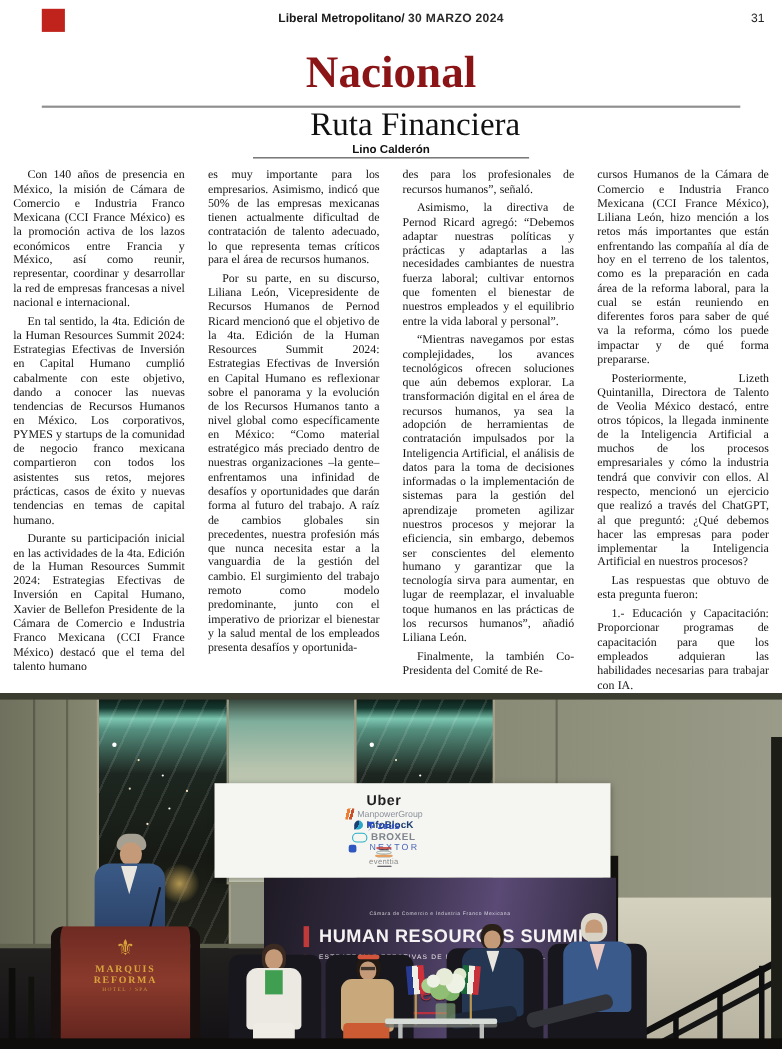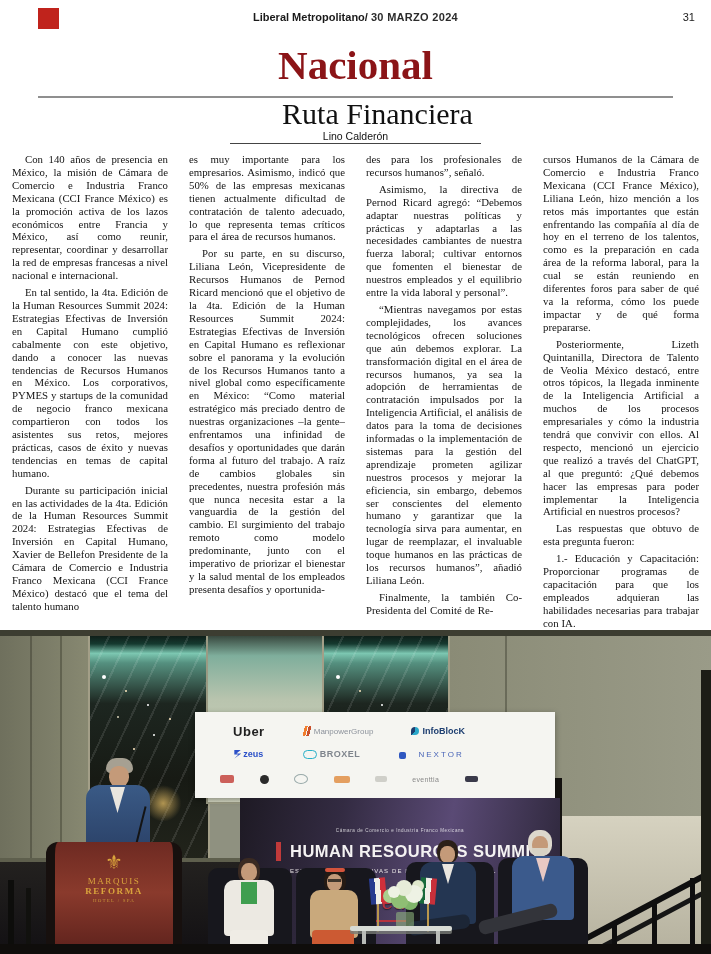--- a/index.html
+++ b/index.html
@@ -13,21 +13,21 @@
             font-family:"Liberation Sans",sans-serif;font-size:11px;color:#1a1a1a;}
   .masthead .bold{font-weight:bold;}
   .masthead .date{font-weight:bold;color:#2b2b2b;letter-spacing:.3px;}
   .pagenum{right:16px;top:11px;font-family:"Liberation Sans",sans-serif;font-size:11px;color:#222;}
 
   .section-title{left:0;top:42px;width:711px;text-align:center;
                  font-size:41px;font-weight:bold;color:#8b1417;line-height:46px;}
   .rule-1{left:38px;top:96px;width:635px;height:2px;background:#8f8f8f;}
   .column-title{left:0;top:98px;width:711px;text-align:center;font-size:30px;color:#111;line-height:32px;padding-left:22px;}
   .byline{left:0;top:130px;width:711px;text-align:center;
-          font-family:"Liberation Sans",sans-serif;font-size:10.5px;font-weight:normal;color:#111;}
+          font-family:"Liberation Sans",sans-serif;font-size:10.5px;font-weight:bold;color:#111;}
   .rule-2{left:230px;top:143px;width:251px;height:1px;background:#444;}
 
   
   .columns{left:8px;top:149px;width:695px;height:479px;display:flex;gap:13px;overflow:hidden;}
   .col{flex:1 1 0;overflow:hidden;}
   .frag{margin:4px;font-size:10.8px;line-height:12.9px;color:#131313;
         text-align:justify;word-spacing:.2px;}
   .frag.indent{text-indent:13px;}
 
   
@@ -47,21 +47,21 @@
         box-shadow:22px 14px 0 -1px #ffe9c0,44px 28px 0 -1px #fff,66px 42px 0 -1px #ffe9c0,
                    14px 40px 0 -1px #d8d2b8,50px 58px 0 -1px #fff,30px 72px 0 -1px #ffe9c0;}
   .glass-center{left:206px;top:0;width:116px;height:170px;border:2px solid #9a9a83;
         background:linear-gradient(180deg,#2a342c 0%,#7fae9c 14%,#b9c4ae 40%,#d4d7c2 100%);}
   .stage-back{left:0;top:232px;width:711px;height:92px;background:linear-gradient(180deg,#23211f,#121013);}
   .molding{left:0;top:228px;width:711px;height:4px;background:#5e5f4d;}
 
   
   .banner{left:195px;top:82px;width:360px;height:86px;background:#f5f5f1;
           box-shadow:0 2px 6px rgba(0,0,0,.35);font-family:"Liberation Sans",sans-serif;}
-  .s-row{left:0;width:308px;display:flex;align-items:center;justify-content:space-evenly;}
+  .s-row{left:0;width:308px;display:flex;align-items:center;justify-content:space-evenly;flex-direction:column;}
   .s-row1{top:8px;height:22px;}
   .s-row2{top:34px;height:16px;}
   .s-row3{top:58px;height:18px;}
   .uber{font-size:13px;font-weight:600;color:#1f1f1f;letter-spacing:.5px;}
   .mpg{display:flex;align-items:center;gap:3px;font-size:8px;color:#8d939c;}
   .mpg-icon{display:inline-block;width:8px;height:10px;background:
       linear-gradient(105deg,transparent 20%,#f07d2e 20% 45%,transparent 45% 55%,#c94f2a 55% 80%,transparent 80%);}
   .infoblock{display:flex;align-items:center;gap:3px;font-size:9px;font-weight:bold;color:#1d3e70;}
   .ib-icon{display:inline-block;width:8px;height:8px;border-radius:50% 50% 50% 0;
       background:conic-gradient(#2aa7c9 0 60%,#1d3e70 60% 100%);}
@@ -97,21 +97,21 @@
   .speaker-face{left:109px;top:136px;width:20px;height:21px;border-radius:46%;background:#c49a79;}
   .speaker-body{left:86px;top:155px;width:64px;height:70px;border-radius:14px 14px 0 0;
       background:linear-gradient(#3a5a86,#2a4066);}
   .speaker-shirt{left:110px;top:157px;width:15px;height:26px;background:#e9e6df;
       clip-path:polygon(0 0,100% 0,50% 100%);}
   .podium{left:46px;top:212px;width:118px;height:112px;border-radius:12px 12px 0 0;
       background:linear-gradient(180deg,#6e2a22,#8a3a2c 45%,#5c211c);
       border-left:9px solid #17100e;border-right:9px solid #17100e;
       text-align:center;color:#d9a33c;font-family:"Liberation Serif",serif;}
   .crest{margin-top:10px;font-size:20px;line-height:20px;color:#d9a33c;}
-  .podium .l1{font-size:9px;font-weight:normal;letter-spacing:1.6px;margin-top:4px;}
+  .podium .l1{font-size:9px;font-weight:bold;letter-spacing:1.6px;margin-top:4px;}
   .podium .l2{font-size:9px;font-weight:bold;letter-spacing:1.6px;}
   .podium .l3{font-size:5px;letter-spacing:1.2px;margin-top:2px;color:#c8963a;}
   .mic{left:140px;top:176px;width:2px;height:38px;background:#141414;transform:rotate(14deg);}
 
   
   .chair{top:238px;height:86px;background:#17171d;border-radius:10px 10px 4px 4px;}
   .hair{border-radius:45% 45% 40% 40%;}
   .face{border-radius:46%;background:#c49a79;}
   .p1-hair{left:238px;top:228px;width:22px;height:26px;background:#3a2a22;}
   .p1-face{left:241px;top:233px;width:16px;height:18px;}

